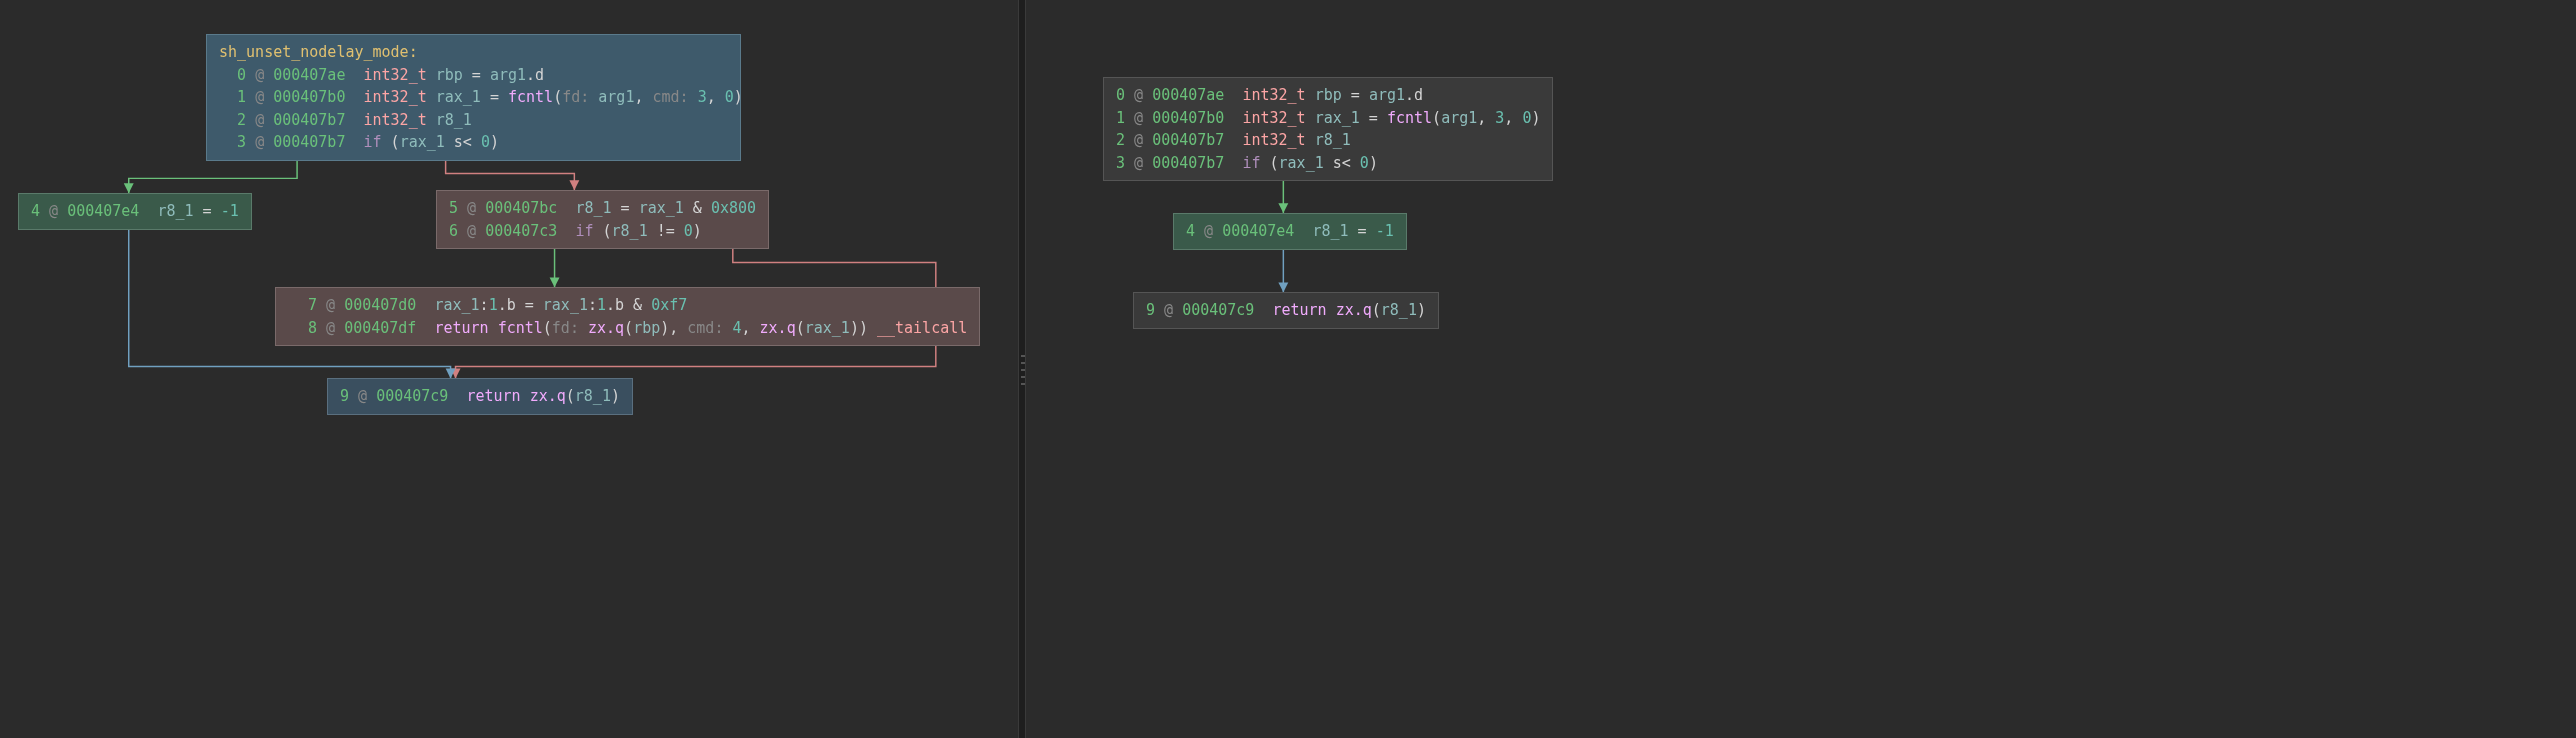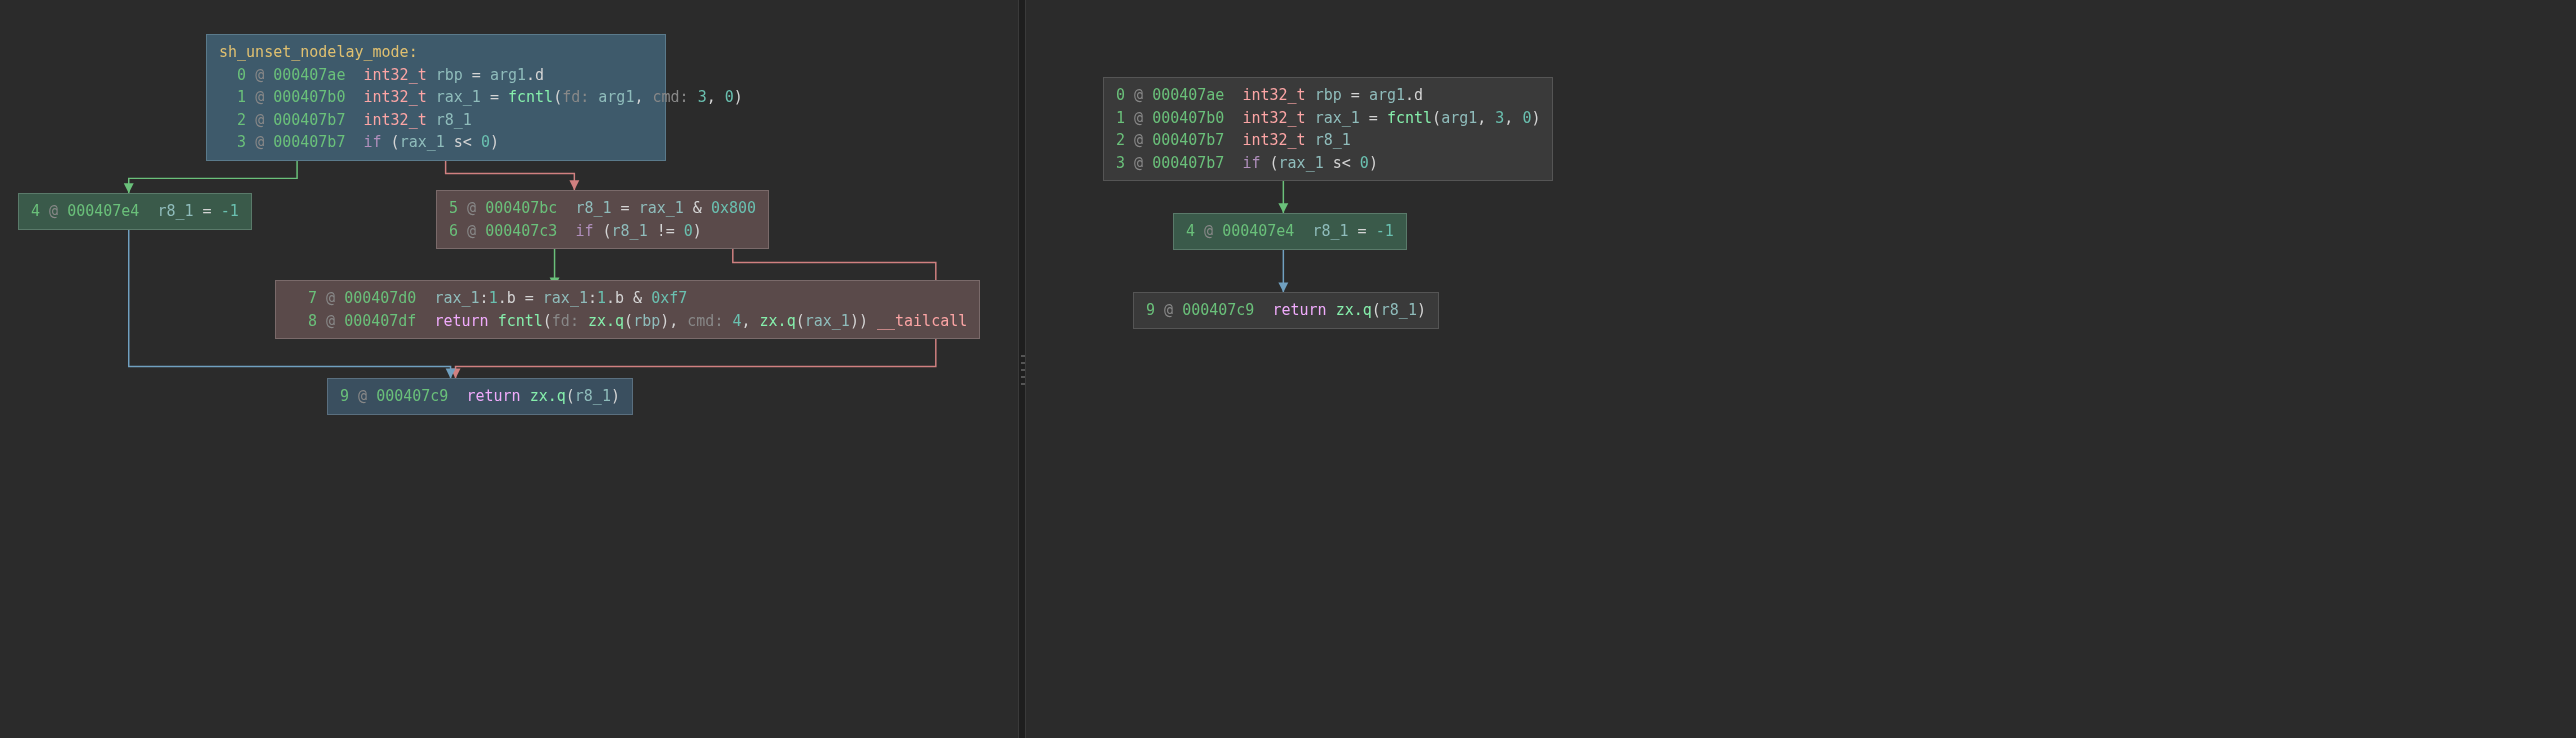--- a/index.html
+++ b/index.html
@@ -57,21 +57,21 @@
   .block-brown  { background: #5a4a4a; border-color: #7a6a6a; }
   .block-blue   { background: #3a4f5f; border-color: #5a6f7f; }
   .block-gray   { background: #3a3a3a; border-color: #555; }
   .funcname { color: #e0c070; }
   .idx { color: #6ac07a; }
   .at  { color: #888; }
   .addr{ color: #6ac07a; }
   .type{ color: #fca5a5; }
   .var { color: #8fbcbb; }
   .op  { color: #d4d4d4; }
-  .call{ color: #86efac; }
+  .call{ color: #f0abfc; }
   .kw  { color: #b08fbc; }
   .param{color:#888;margin-top:44px;}
   .num { color: #6ac0b0; }
   .paren{color:#d4d4d4;}
   .ret { color: #f0abfc;}
   svg.edges {
     position: absolute;
     top: 0; left: 0;
     pointer-events: none;
   }
@@ -97,38 +97,38 @@
     <path class="edge-green" d="M 560 245 L 560 290"></path>
     <polygon class="arrow-green" points="560,290 555,280 565,280"></polygon>
 
     <path class="edge-red" d="M 740 245 L 740 265 L 945 265 L 945 370 L 460 370 L 460 382"></path>
     <polygon class="arrow-red" points="460,382 455,372 465,372"></polygon>
 
     <path class="edge-blue" d="M 130 228 L 130 370 L 455 370 L 455 382"></path>
     <polygon class="arrow-blue" points="455,382 450,372 460,372"></polygon>
   </svg>
 
-  <div class="block block-header" style="left:206px; top:34px; width:460px;">
+  <div class="block block-header" style="left:206px; top:34px; width:535px;">
     <div class="funcname">sh_unset_nodelay_mode:</div>
     <div>&nbsp;&nbsp;<span class="idx">0</span> <span class="at">@</span> <span class="addr">000407ae</span>&nbsp; <span class="type">int32_t</span> <span class="var">rbp</span><span> = </span><span><span class="var">arg1</span><span class="op">.d</span></span></div>
     <div>&nbsp;&nbsp;<span class="idx">1</span> <span class="at">@</span> <span class="addr">000407b0</span>&nbsp; <span class="type">int32_t</span> <span class="var">rax_1</span><span> = </span><span><span class="call">fcntl</span><span class="paren">(</span><span class="param">fd: </span><span class="var">arg1</span><span class="op">, </span><span class="param">cmd: </span><span class="num">3</span><span class="op">, </span><span class="num">0</span><span class="paren">)</span></span></div>
     <div>&nbsp;&nbsp;<span class="idx">2</span> <span class="at">@</span> <span class="addr">000407b7</span>&nbsp; <span class="type">int32_t</span> <span class="var">r8_1</span></div>
     <div>&nbsp;&nbsp;<span class="idx">3</span> <span class="at">@</span> <span class="addr">000407b7</span>&nbsp; <span><span class="kw">if </span><span class="paren">(</span><span class="var">rax_1</span><span class="op"> s&lt; </span><span class="num">0</span><span class="paren">)</span></span></div>
   </div>
 
   <div class="block block-green" style="left:18px; top:193px;">
     <span class="idx">4</span> <span class="at">@</span> <span class="addr">000407e4</span>&nbsp; <span><span class="var">r8_1</span><span class="op"> = </span><span class="num">-1</span></span>
   </div>
 
   <div class="block block-brown" style="left:436px; top:190px;">
     <div><span class="idx">5</span> <span class="at">@</span> <span class="addr">000407bc</span>&nbsp; <span><span class="var">r8_1</span><span class="op"> = </span><span class="var">rax_1</span><span class="op"> &amp; </span><span class="num">0x800</span></span></div>
     <div><span class="idx">6</span> <span class="at">@</span> <span class="addr">000407c3</span>&nbsp; <span><span class="kw">if </span><span class="paren">(</span><span class="var">r8_1</span><span class="op"> != </span><span class="num">0</span><span class="paren">)</span></span></div>
   </div>
 
-  <div class="block block-brown" style="left:275px; top:280px;padding-left:32px;">
+  <div class="block block-brown" style="left:275px; top:287px;padding-left:32px;">
     <div><span class="idx">7</span> <span class="at">@</span> <span class="addr">000407d0</span>&nbsp; <span><span class="var">rax_1</span><span class="op">:</span><span class="num">1</span><span class="op">.b = </span><span class="var">rax_1</span><span class="op">:</span><span class="num">1</span><span class="op">.b &amp; </span><span class="num">0xf7</span></span></div>
     <div><span class="idx">8</span> <span class="at">@</span> <span class="addr">000407df</span>&nbsp; <span><span class="ret">return </span><span class="call">fcntl</span><span class="paren">(</span><span class="param">fd: </span><span class="call">zx.q</span><span class="paren">(</span><span class="var">rbp</span><span class="paren">)</span><span class="op">, </span><span class="param">cmd: </span><span class="num">4</span><span class="op">, </span><span class="call">zx.q</span><span class="paren">(</span><span class="var">rax_1</span><span class="paren">))</span><span class="op"> </span><span class="type">__tailcall</span></span></div>
   </div>
 
   <div class="block block-blue" style="left:327px; top:378px;">
     <span class="idx">9</span> <span class="at">@</span> <span class="addr">000407c9</span>&nbsp; <span><span class="ret">return </span><span class="call">zx.q</span><span class="paren">(</span><span class="var">r8_1</span><span class="paren">)</span></span>
   </div>
 </div>
 
 <div class="divider">

